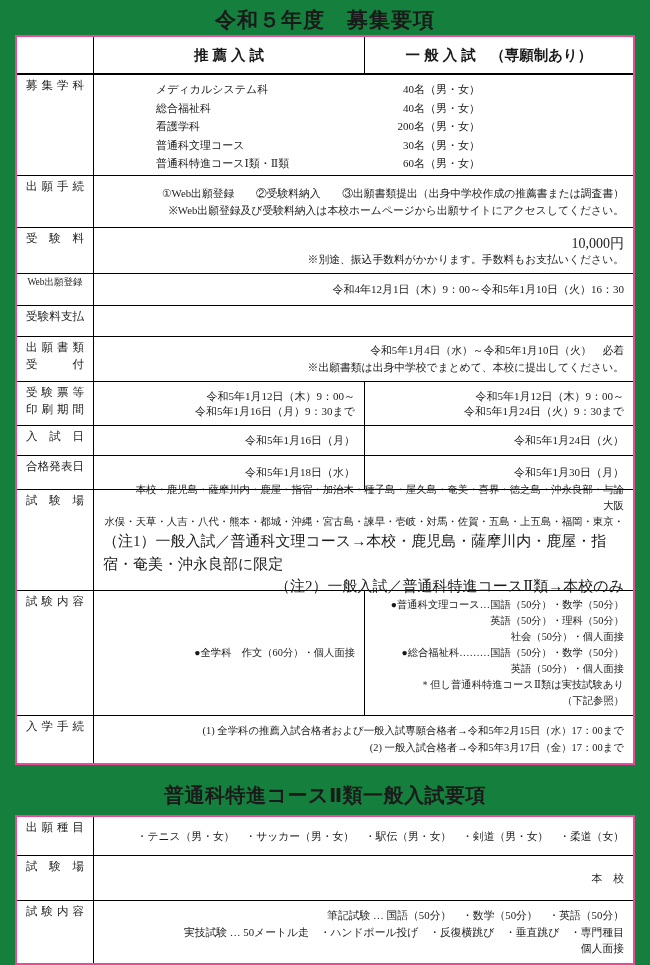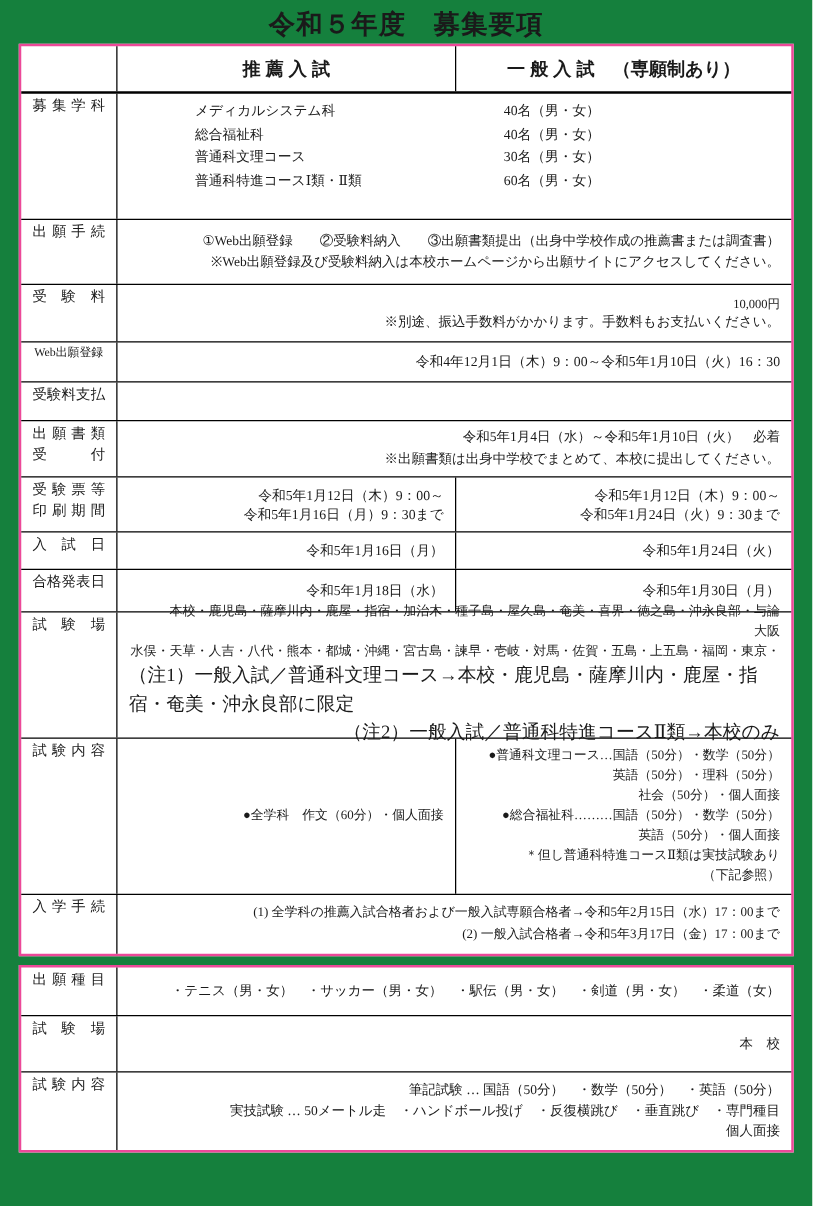--- a/index.html
+++ b/index.html
@@ -50,21 +50,21 @@
 
   
   .recruit-cell { padding:5px 0 0 62px; }
   .ritem { font-size:11px; line-height:18.5px; white-space:nowrap; }
   .rname { display:inline-block; width:218px; }
   .rcount { display:inline-block; width:106px; text-align:right; }
 
   .fs11 { font-size:10.8px; line-height:1.55; }
   .fs10 { font-size:10.4px; line-height:1.55; }
   .date-line { font-size:11px; }
-  .amount { font-size:10px; line-height:1.4; }
+  .amount { font-size:14px; line-height:1.4; }
   .note { font-size:10.8px; }
   .venue-note { font-size:15px; line-height:1.5; }
   .gen-line { font-size:10.3px; line-height:1.55; white-space:nowrap; }
   .indent { padding-left:104px; }
   .indent-sm { padding-left:5px; }
   .center-text { text-align:left; padding-left:45px; }
 </style>
 </head>
 <body>
 
@@ -80,20 +80,21 @@
       <div class="half-r hdr-cell">一 般 入 試　（専願制あり）</div>
     </div>
 
     <div class="row h-recruit">
       <div class="lbl">
           <span class="j">募集学科</span>
         </div>
       <div class="cell recruit-cell">
         <div class="ritem"><span class="rname">メディカルシステム科</span><span class="rcount">40名（男・女）</span></div>
         <div class="ritem"><span class="rname">総合福祉科</span><span class="rcount">40名（男・女）</span></div>
+        <div class="ritem"><span class="rname">看護学科</span><span class="rcount">200名（男・女）</span></div>
         <div class="ritem"><span class="rname">普通科文理コース</span><span class="rcount">30名（男・女）</span></div>
         <div class="ritem"><span class="rname">普通科特進コースⅠ類・Ⅱ類</span><span class="rcount">60名（男・女）</span></div>
       </div>
     </div>
 
     <div class="row h-proc">
       <div class="lbl">
           <span class="j">出願手続</span>
         </div>
       <div class="cell vcenter">
@@ -213,20 +214,21 @@
           <span class="j">入学手続</span>
         </div>
       <div class="cell vcenter">
         <div class="fs10">(1) 全学科の推薦入試合格者および一般入試専願合格者→令和5年2月15日（水）17：00まで</div>
         <div class="fs10">(2) 一般入試合格者→令和5年3月17日（金）17：00まで</div>
       </div>
     </div>
 
   </div>
 
+  <div class="title-sub">普通科特進コースⅡ類一般入試要項</div>
 
   <div class="tbl t2">
 
     <div class="row h2-events">
       <div class="lbl">
           <span class="j">出願種目</span>
         </div>
       <div class="cell vcenter">
         <div class="fs11">・テニス（男・女）　・サッカー（男・女）　・駅伝（男・女）　・剣道（男・女）　・柔道（女）</div>
       </div>

